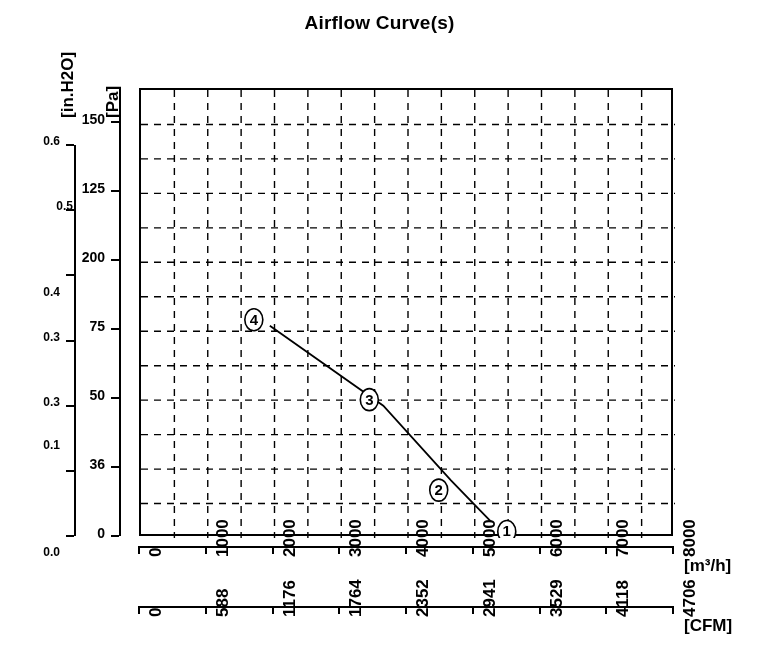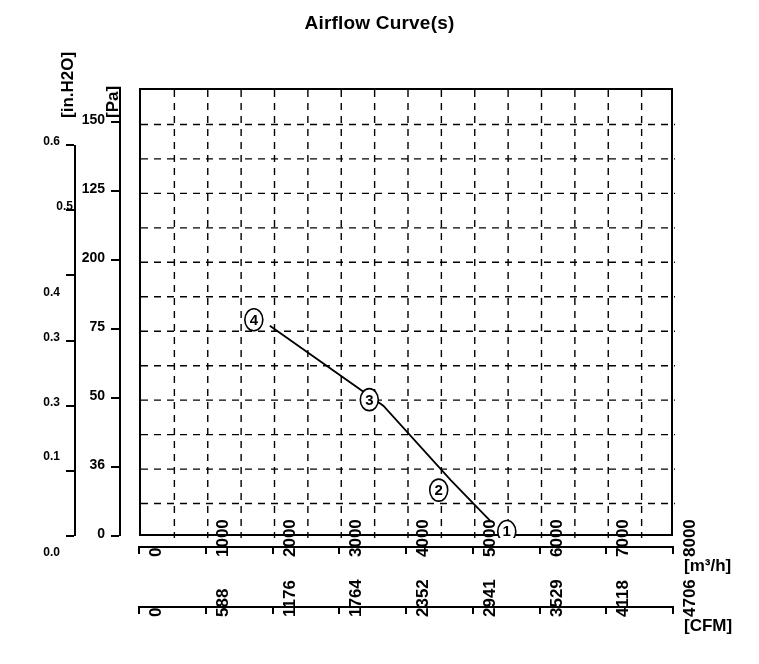--- a/index.html
+++ b/index.html
@@ -184,21 +184,21 @@
       <div class="y-pa-label" style="top: 249.308px; left: 55px;">200</div>
       <div class="y-pa-tick" style="top: 190.385px;"></div>
       <div class="y-pa-label" style="top: 180.385px; left: 55px;">125</div>
       <div class="y-pa-tick" style="top: 121.462px;"></div>
       <div class="y-pa-label" style="top: 111.462px; left: 55px;">150</div>
     </div>
   <div id="y-in-ticks">
       <div class="y-in-tick" style="top: 535px;"></div>
       <div class="y-in-label" style="top: 545px; left: 6px;">0.0</div>
       <div class="y-in-tick" style="top: 469.833px;"></div>
-      <div class="y-in-label" style="top: 449px; left: 6px;">0.1</div>
+      <div class="y-in-label" style="top: 438px; left: 6px;">0.1</div>
       <div class="y-in-tick" style="top: 404.667px;"></div>
       <div class="y-in-label" style="top: 394.667px; left: 6px;">0.3</div>
       <div class="y-in-tick" style="top: 339.5px;"></div>
       <div class="y-in-label" style="top: 329.5px; left: 6px;">0.3</div>
       <div class="y-in-tick" style="top: 274.333px;"></div>
       <div class="y-in-label" style="top: 264.333px; left: 6px; margin-top: 21px;">0.4</div>
       <div class="y-in-tick" style="top: 209.167px;"></div>
       <div class="y-in-label" style="top: 199.167px; left: 19px;">0.5</div>
       <div class="y-in-tick" style="top: 144px;"></div>
       <div class="y-in-label" style="top: 134px; left: 6px;">0.6</div>

